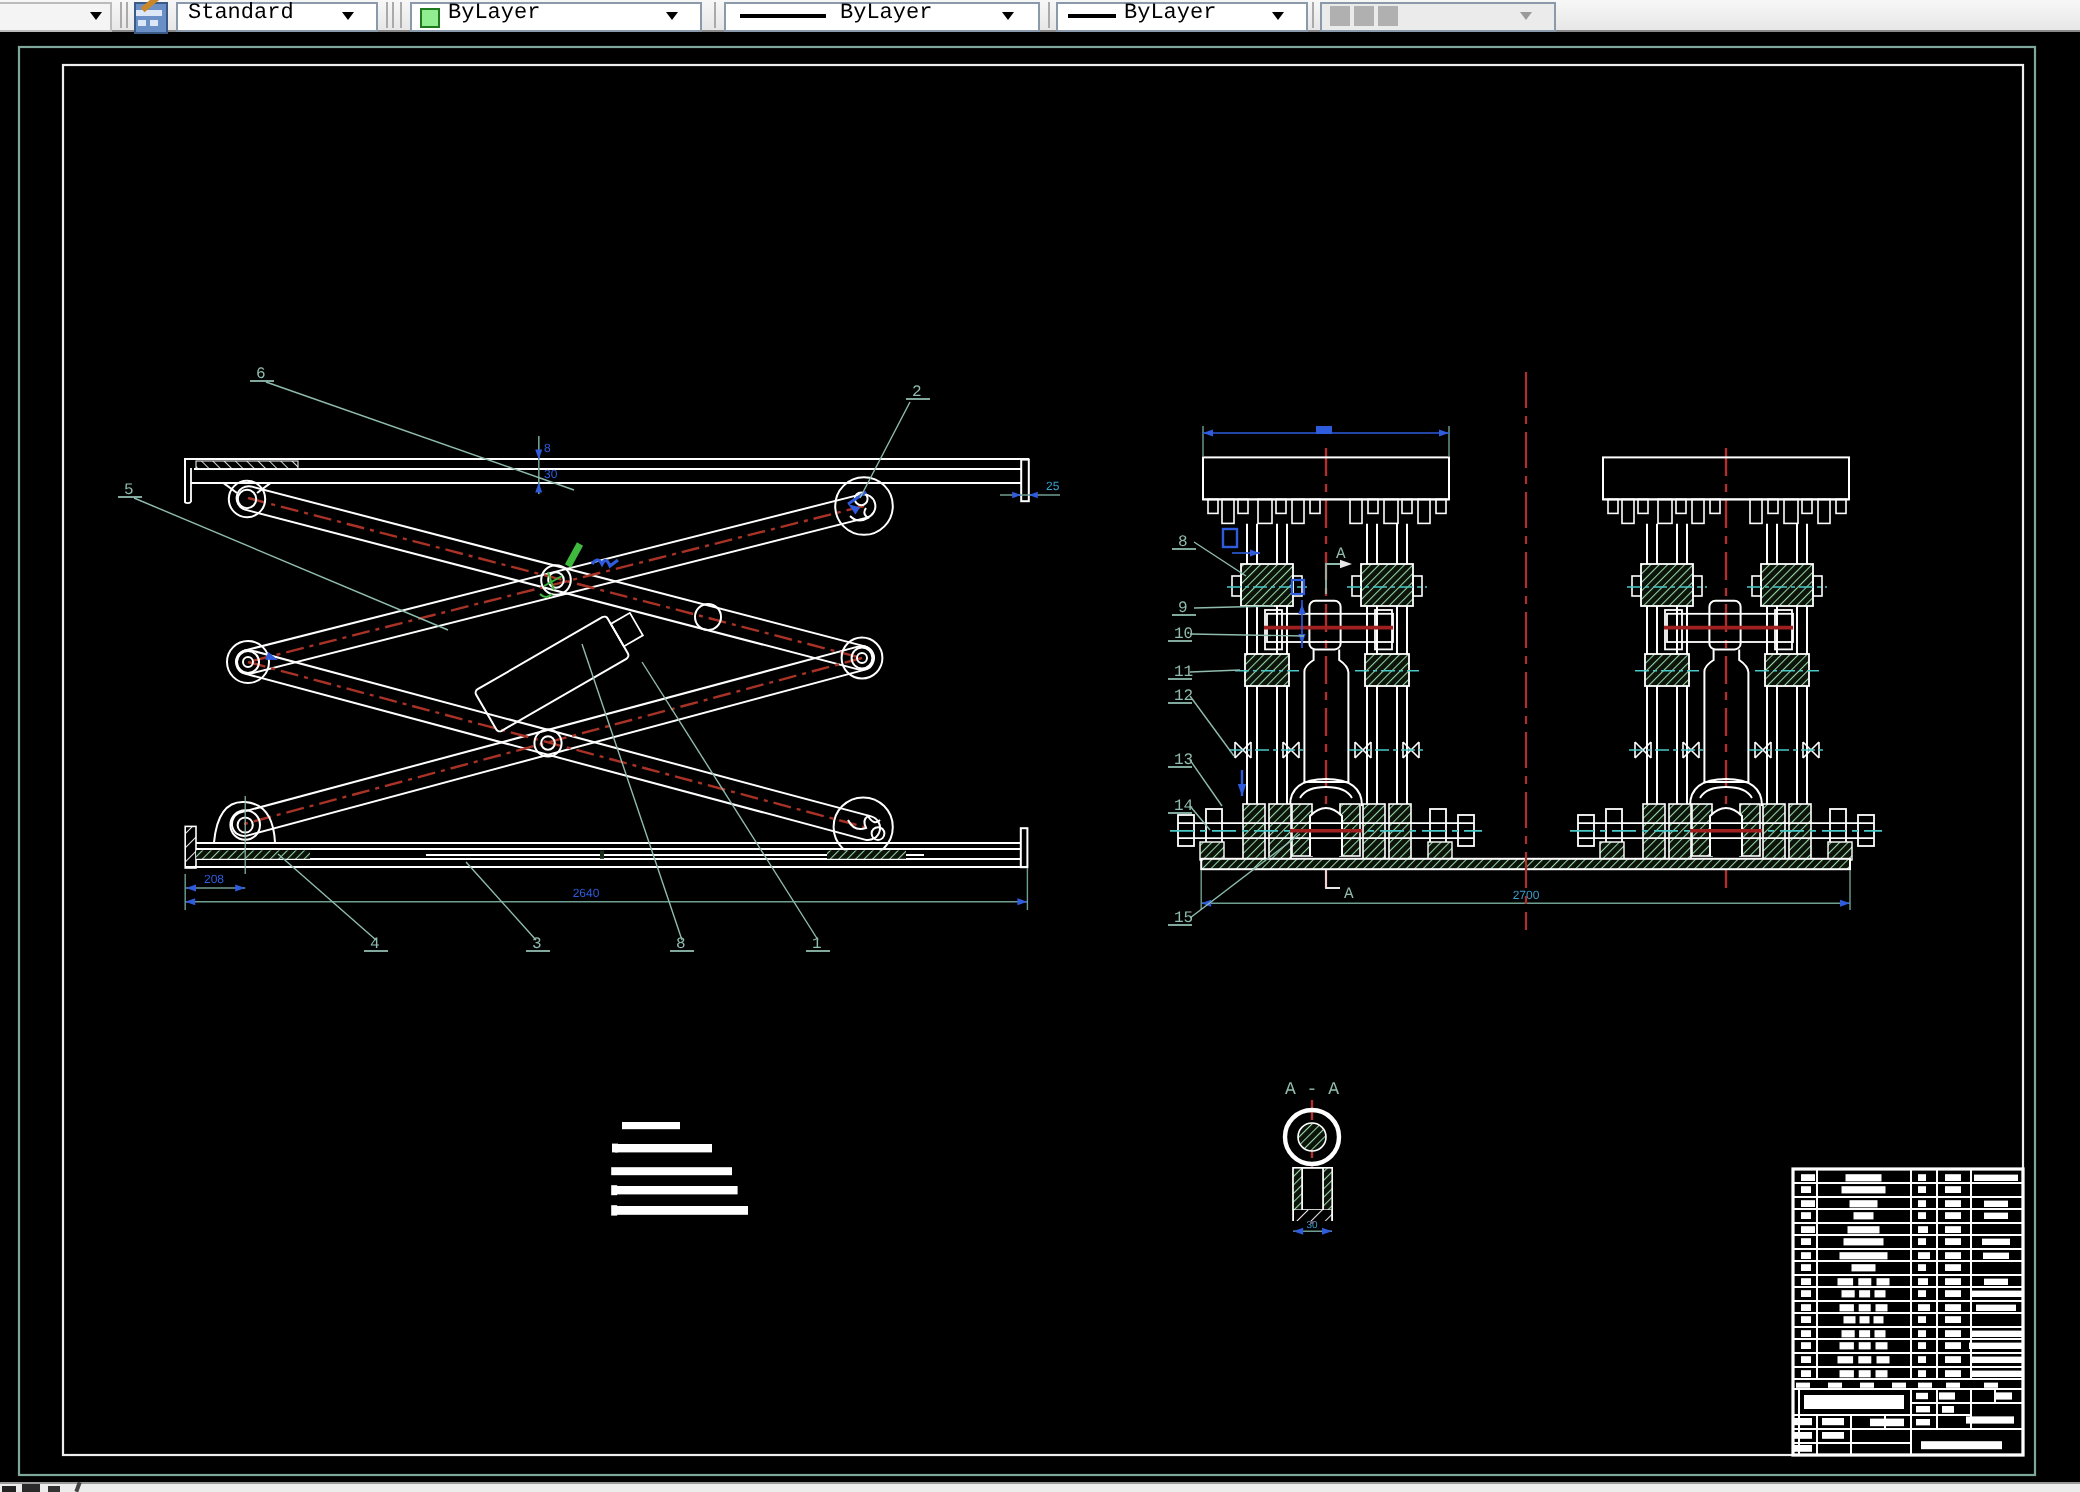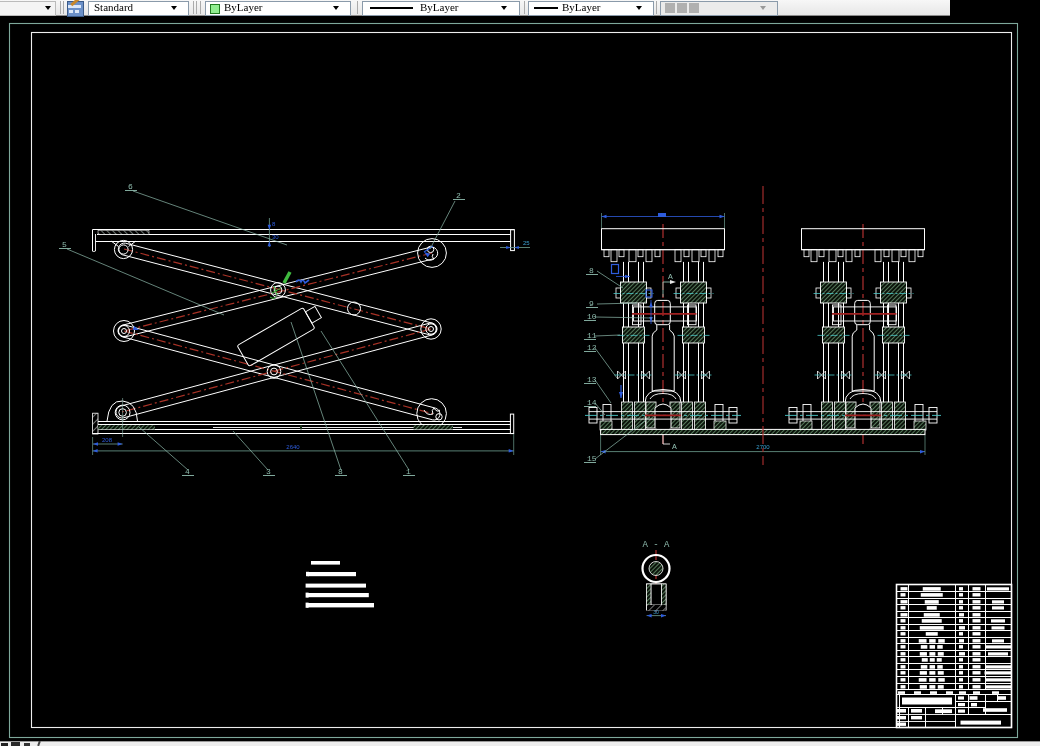--- a/index.html
+++ b/index.html
@@ -1,15 +1,15 @@
 <!DOCTYPE html>
 <html><head><meta charset="utf-8">
 <style>
 html,body{margin:0;padding:0;width:1040px;height:746px;background:#000;overflow:hidden}
-.tb{position:absolute;left:0;top:0;width:950px;height:15px;background:linear-gradient(#f7f7f7,#e7e7e7);border-bottom:1px solid #8a8a8a;font-family:Liberation Serif, serif;font-size:11px;color:#000}
+.tb{position:absolute;left:0;top:0;width:1040px;height:15px;background:linear-gradient(#f7f7f7,#e7e7e7);border-bottom:1px solid #8a8a8a;font-family:Liberation Mono, monospace;font-size:11px;color:#000}
 .combo{position:absolute;top:1px;height:13px;background:#fff;border:1px solid #8a9aaa}
 .arr{position:absolute;width:0;height:0;border-left:3.5px solid transparent;border-right:3.5px solid transparent;border-top:4px solid #000}
 .sep{position:absolute;top:1px;height:13px;width:1px;background:#aaa}
 .ctext{position:absolute;top:1px;white-space:nowrap}
 .lnsamp{position:absolute;height:1.5px;background:#000;top:7px}
 .statusbar{position:absolute;left:0;top:741px;width:1040px;height:5px;background:#ededed;border-top:1px solid #9a9a9a}
 </style></head>
 <body>
 <div class="tb">
  <div class="combo" style="left:-20px;width:74px;background:#f4f4f4;border-color:#bbb"></div>

